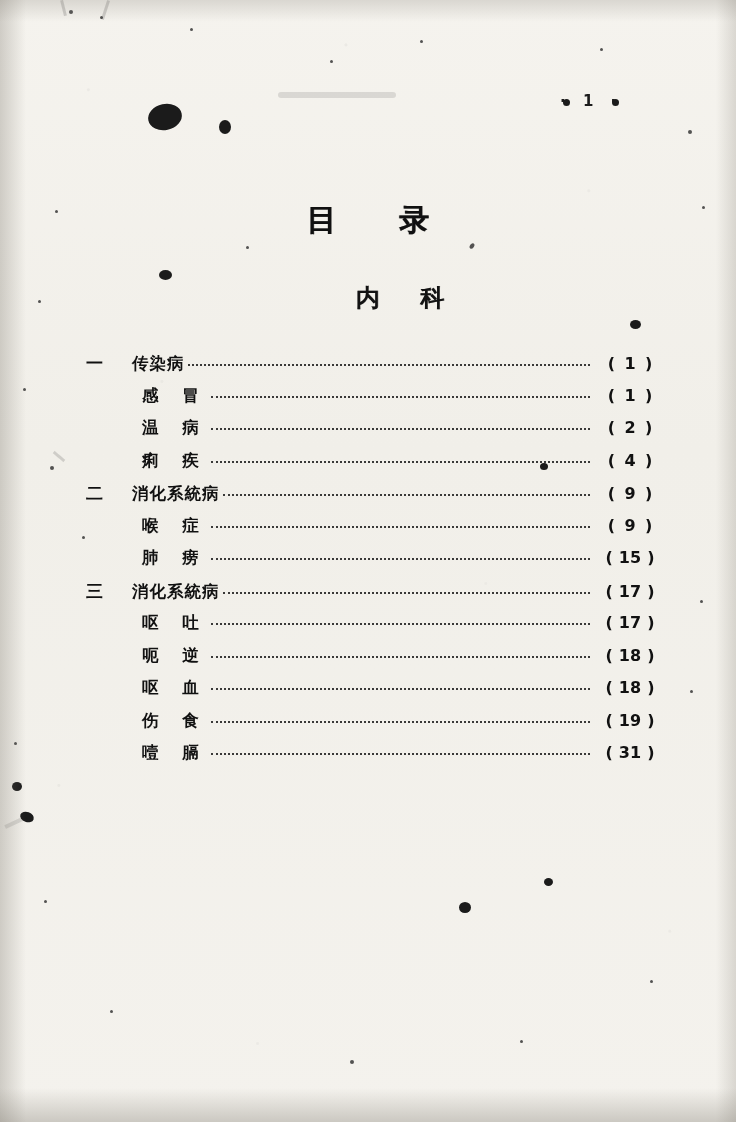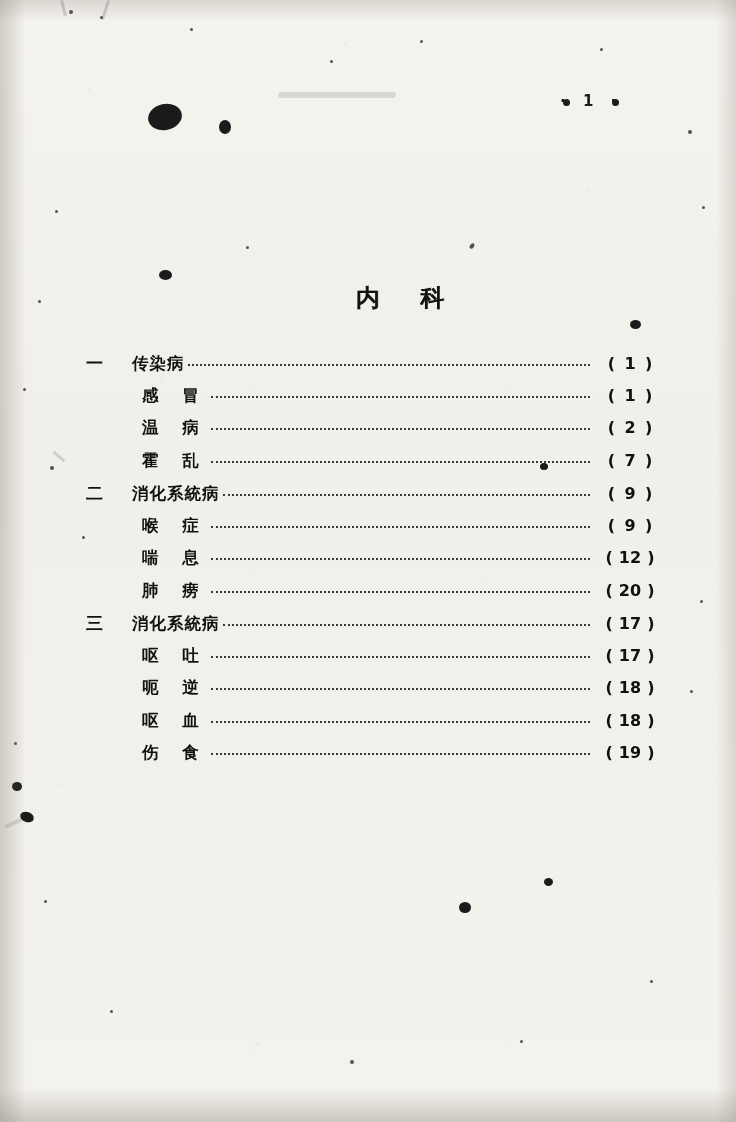--- a/index.html
+++ b/index.html
@@ -174,20 +174,21 @@
 </style>
 </head>
 <body>
 
 <div class="page"></div>
 
 <div class="content">
 
   <div class="corner-mark" style="top:92px; left:560px; font-size:15px; letter-spacing:6px;">· 1 ·</div>
 
+  <div class="doc-title">目 录</div>
   <div class="section-title">内 科</div>
 
   <div class="toc" id="toc-list">
       <div class="toc-row">
         <span class="num">一</span>
         <span class="label">传染病</span>
         <span class="leader"></span>
         <span class="pg"><span class="paren">(</span><span class="pnum">1</span><span class="paren">)</span></span>
       </div>
       <div class="toc-row">
@@ -197,47 +198,41 @@
         <span class="pg"><span class="paren">(</span><span class="pnum">1</span><span class="paren">)</span></span>
       </div>
       <div class="toc-row">
         <span class="num blank"></span>
         <span class="label sub">温 病</span>
         <span class="leader"></span>
         <span class="pg"><span class="paren">(</span><span class="pnum">2</span><span class="paren">)</span></span>
       </div>
       <div class="toc-row">
         <span class="num blank"></span>
-        <span class="label sub">霍 乱</span>
-        <span class="leader"></span>
-        <span class="pg"><span class="paren">(</span><span class="pnum">7</span><span class="paren">)</span></span>
+        <span class="label sub">痢 疾</span>
+        <span class="leader"></span>
+        <span class="pg"><span class="paren">(</span><span class="pnum">4</span><span class="paren">)</span></span>
       </div>
       <div class="toc-row">
         <span class="num">二</span>
         <span class="label">消化系統病</span>
         <span class="leader"></span>
         <span class="pg"><span class="paren">(</span><span class="pnum">9</span><span class="paren">)</span></span>
       </div>
       <div class="toc-row">
         <span class="num blank"></span>
         <span class="label sub">喉 症</span>
         <span class="leader"></span>
         <span class="pg"><span class="paren">(</span><span class="pnum">9</span><span class="paren">)</span></span>
       </div>
       <div class="toc-row">
         <span class="num blank"></span>
-        <span class="label sub">喘 息</span>
-        <span class="leader"></span>
-        <span class="pg"><span class="paren">(</span><span class="pnum">12</span><span class="paren">)</span></span>
-      </div>
-      <div class="toc-row">
-        <span class="num blank"></span>
         <span class="label sub">肺 痨</span>
         <span class="leader"></span>
-        <span class="pg"><span class="paren">(</span><span class="pnum">20</span><span class="paren">)</span></span>
+        <span class="pg"><span class="paren">(</span><span class="pnum">15</span><span class="paren">)</span></span>
       </div>
       <div class="toc-row">
         <span class="num">三</span>
         <span class="label">消化系統病</span>
         <span class="leader"></span>
         <span class="pg"><span class="paren">(</span><span class="pnum">17</span><span class="paren">)</span></span>
       </div>
       <div class="toc-row">
         <span class="num blank"></span>
         <span class="label sub">呕 吐</span>
@@ -254,20 +249,26 @@
         <span class="num blank"></span>
         <span class="label sub">呕 血</span>
         <span class="leader"></span>
         <span class="pg"><span class="paren">(</span><span class="pnum">18</span><span class="paren">)</span></span>
       </div>
       <div class="toc-row">
         <span class="num blank"></span>
         <span class="label sub">伤 食</span>
         <span class="leader"></span>
         <span class="pg"><span class="paren">(</span><span class="pnum">19</span><span class="paren">)</span></span>
+      </div>
+      <div class="toc-row">
+        <span class="num blank"></span>
+        <span class="label sub">噎 膈</span>
+        <span class="leader"></span>
+        <span class="pg"><span class="paren">(</span><span class="pnum">31</span><span class="paren">)</span></span>
       </div>
     </div>
 
   <div class="blot" style="left:148px; top:104px; width:34px; height:26px; transform:rotate(-12deg);"></div>
   <div class="blot" style="left:219px; top:120px; width:12px; height:14px;"></div>
   <div class="blot" style="left:159px; top:270px; width:13px; height:10px;"></div>
   <div class="blot" style="left:630px; top:320px; width:11px; height:9px;"></div>
   <div class="blot" style="left:459px; top:902px; width:12px; height:11px;"></div>
   <div class="blot" style="left:544px; top:878px; width:9px; height:8px;"></div>
   <div class="blot" style="left:540px; top:463px; width:8px; height:7px;"></div>

